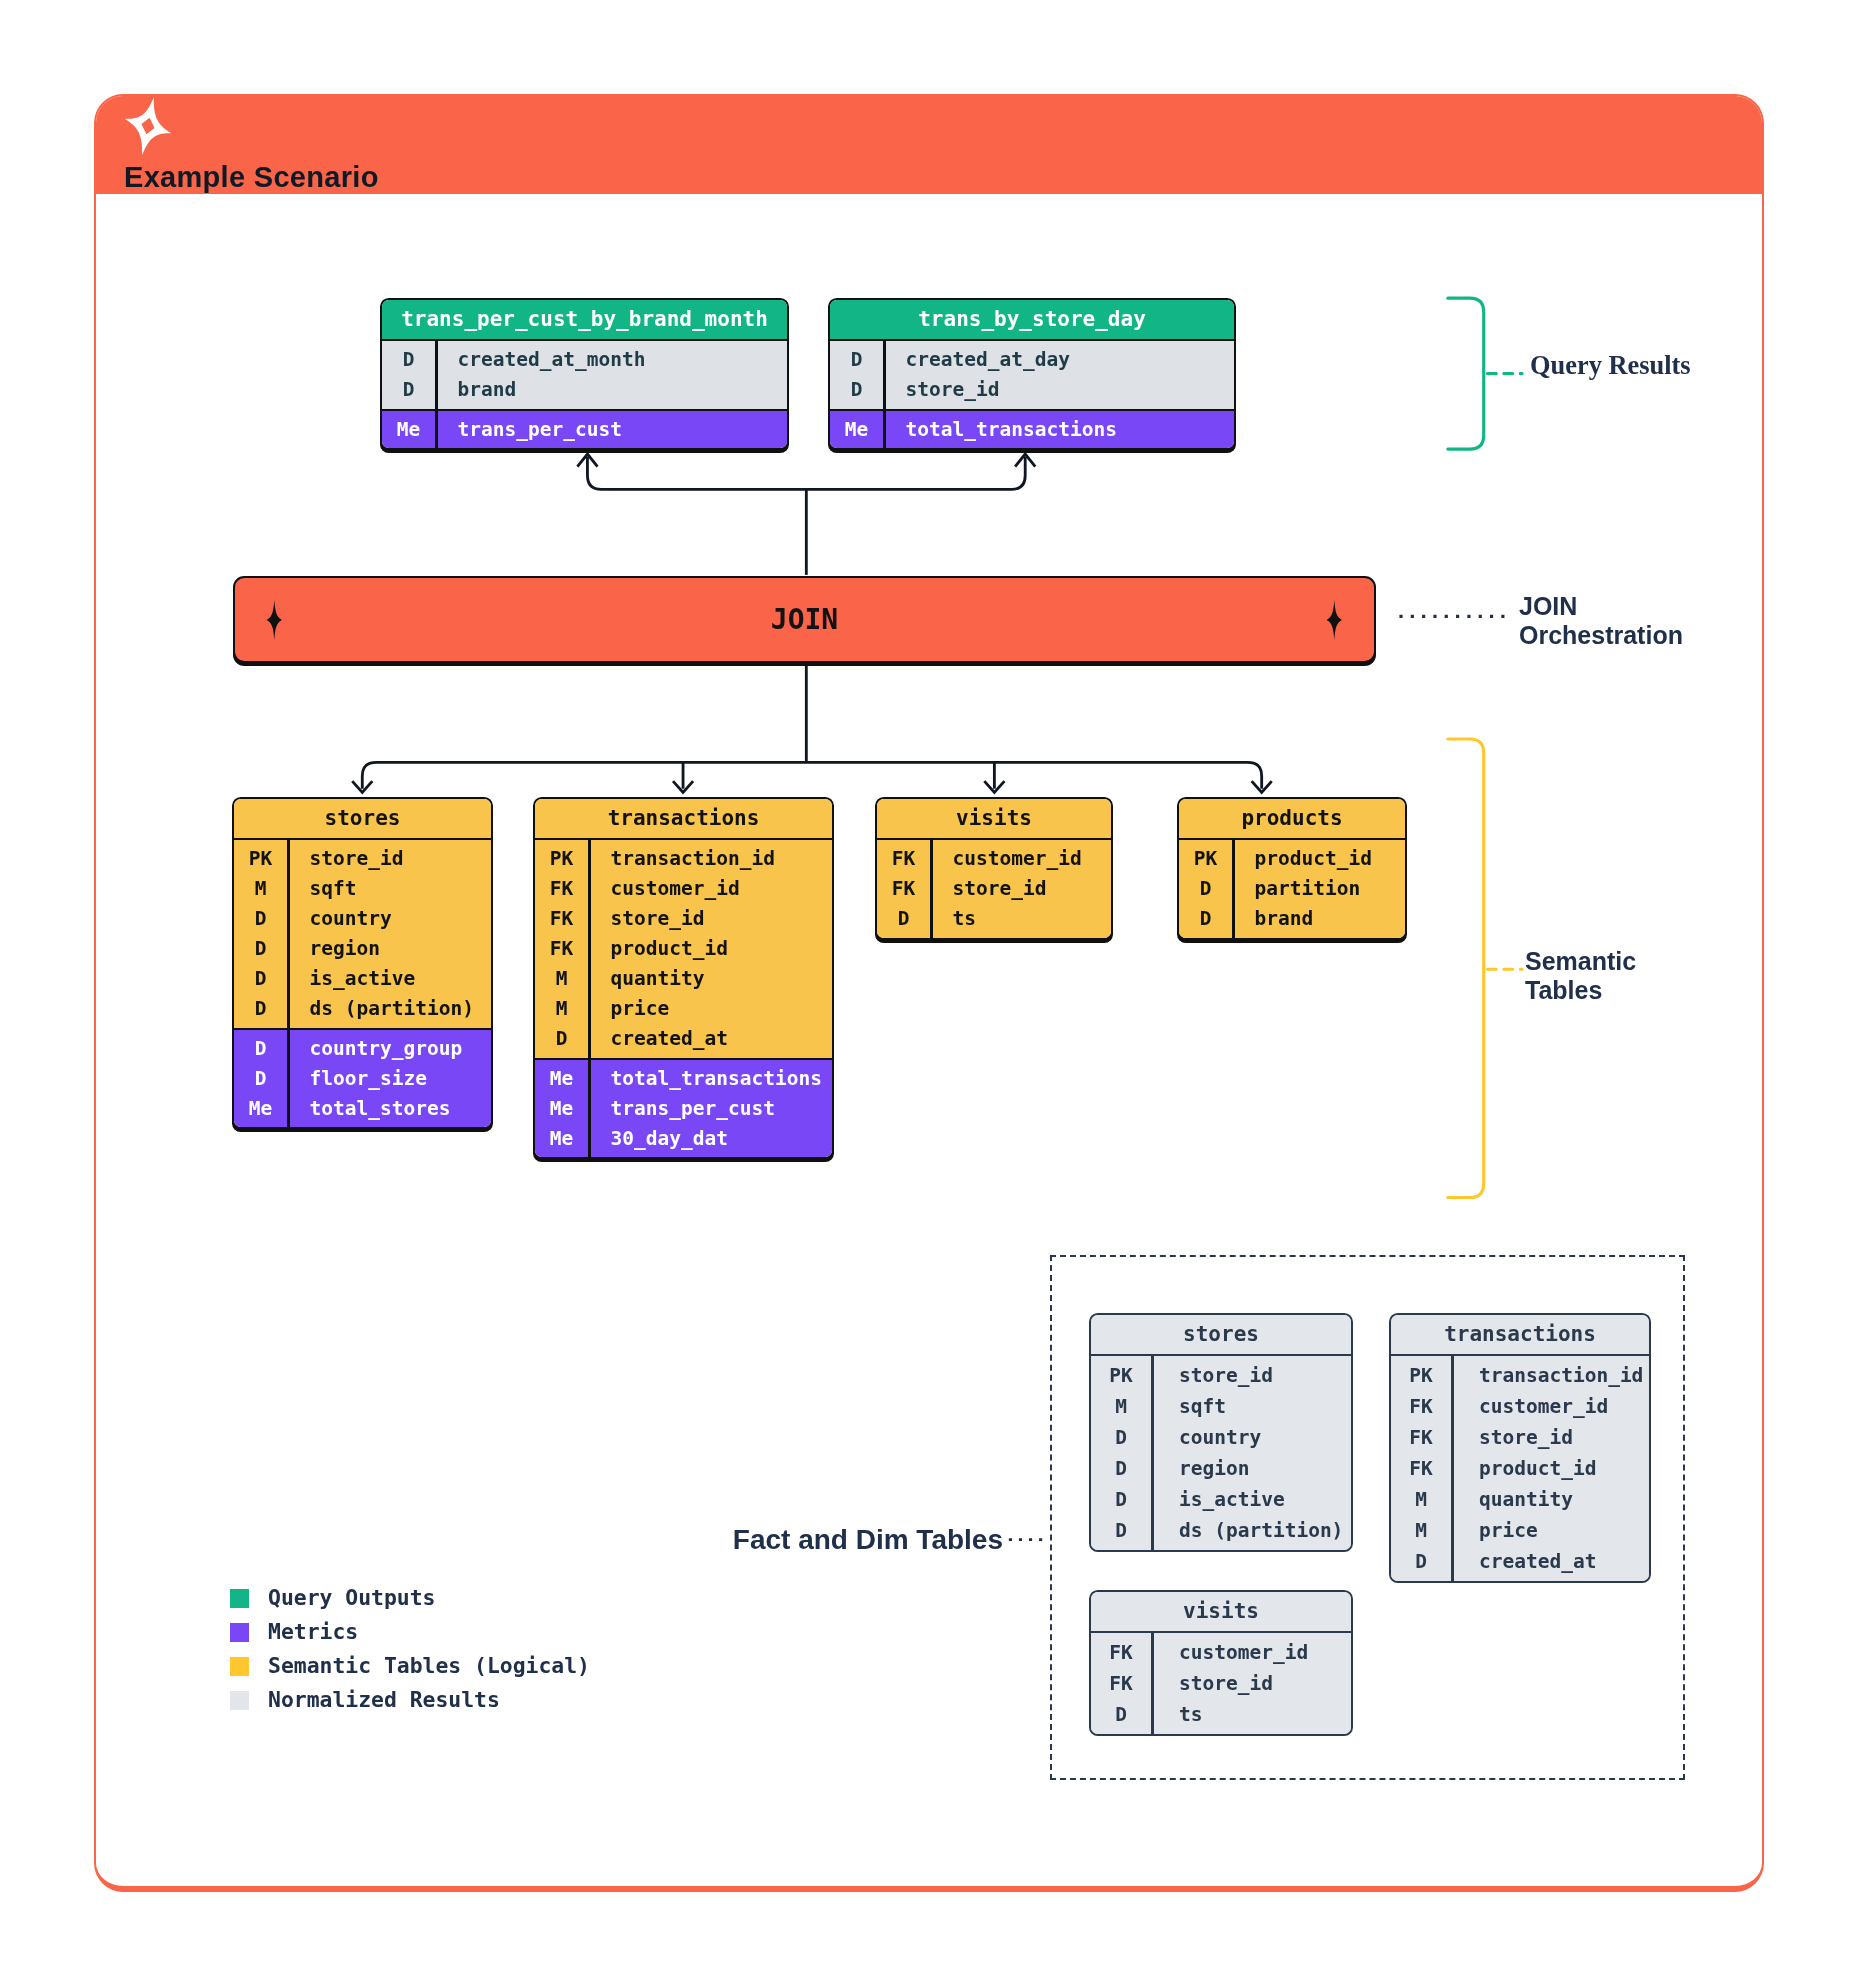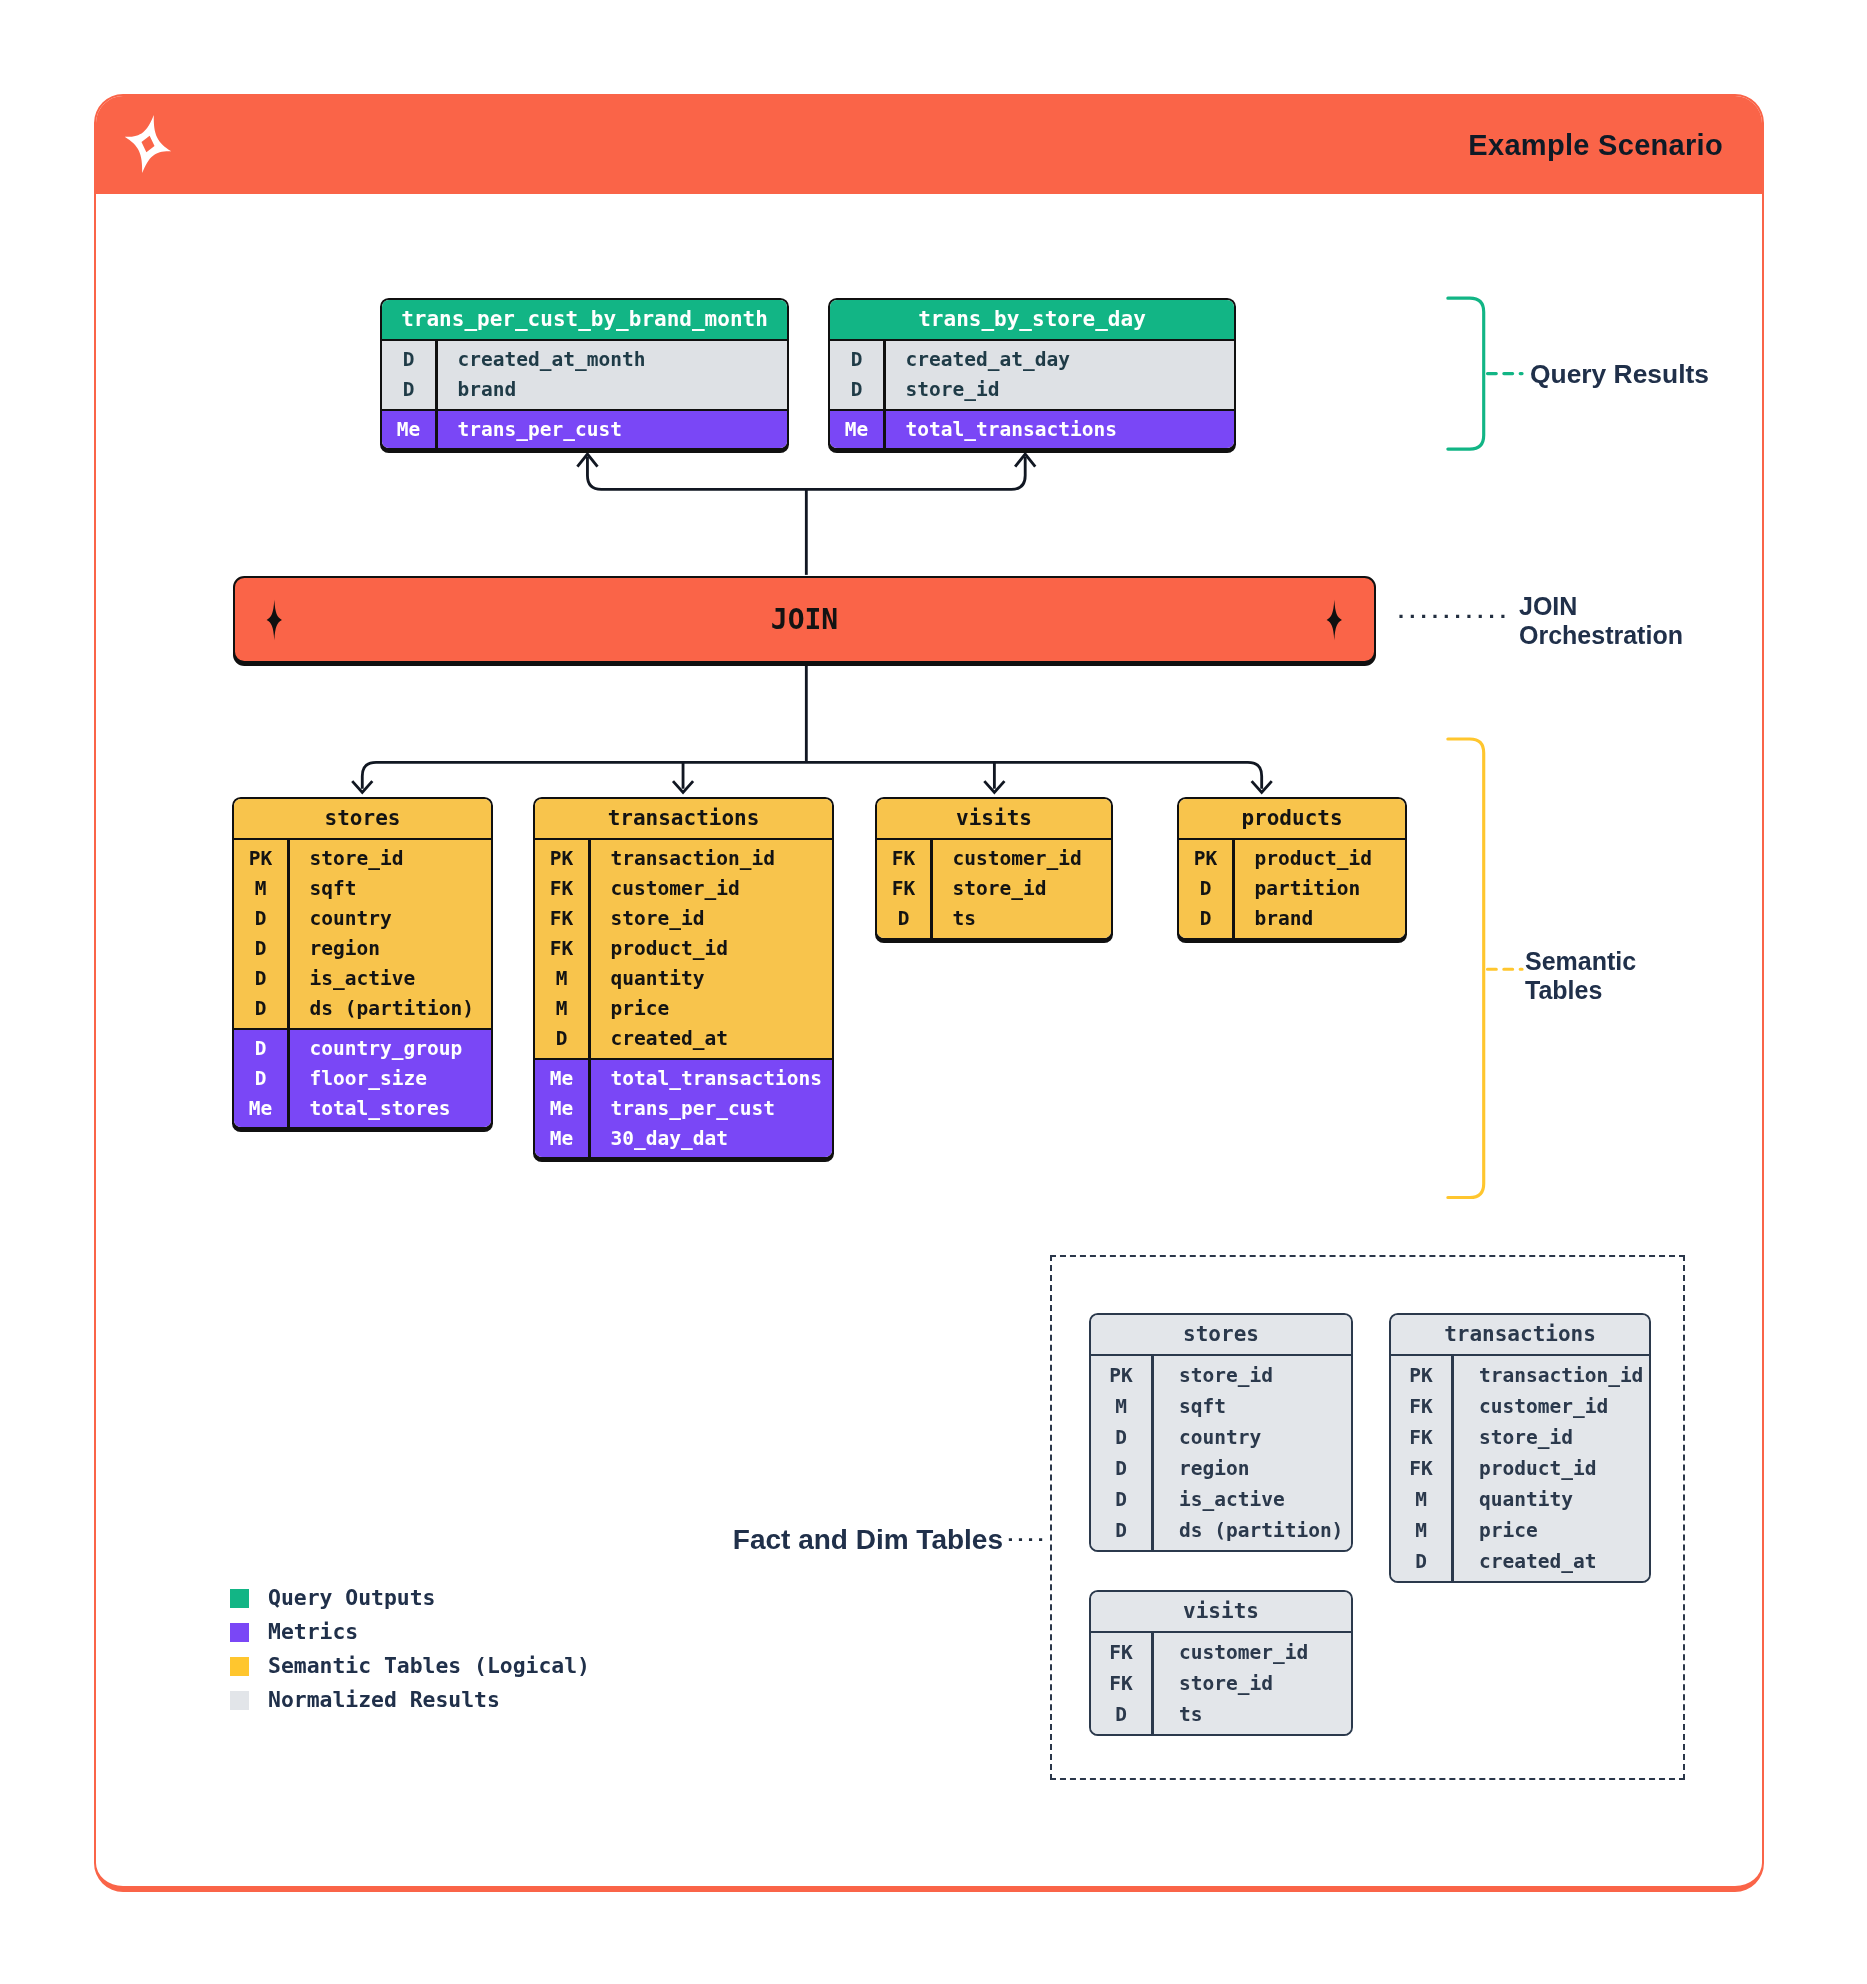--- a/index.html
+++ b/index.html
@@ -15,21 +15,21 @@
   }
   *{box-sizing:border-box;margin:0;padding:0;}
   body{width:1868px;height:1985px;background:#ffffff;font-family:"Liberation Sans",sans-serif;position:relative;}
   .page{position:absolute;inset:0;}
 
   
   .card{position:absolute;left:94px;top:94px;width:1670px;height:1798px;
         background:#fff;border:2.5px solid var(--orange);border-bottom-width:6.3px;
         border-radius:29px;overflow:hidden;}
   .card-header{position:absolute;left:0;top:0;right:0;height:98px;background:var(--orange);
-        display:flex;align-items:center;justify-content:space-between;padding:0 39px 0 28px;}
+        display:flex;align-items:flex-start;justify-content:space-between;padding:0 39px 0 28px;flex-direction:column;}
   .card-title{font-size:29px;font-weight:700;color:#0E1A26;letter-spacing:0.3px;}
 
   
   .tbl{position:absolute;border:2.5px solid var(--black);border-radius:8.8px;overflow:hidden;
        box-shadow:0 3.1px 0 var(--black);background:#fff;z-index:3;}
   .tbl .head{font:700 21px/1 "DejaVu Sans Mono",monospace;text-align:center;padding:8.8px 3.8px 9.4px;}
   .tbl .section{position:relative;border-top:2.5px solid var(--black);padding:3.8px 0;}
   .tbl .vline{position:absolute;left:53px;top:0;bottom:0;width:2.5px;background:var(--black);}
   .tbl .row{display:flex;align-items:center;height:30px;font:700 19.5px/1 "DejaVu Sans Mono",monospace;}
   .tbl .k{flex:0 0 53px;width:53px;text-align:center;}
@@ -55,21 +55,21 @@
         border:2.5px solid var(--black);border-radius:11.3px;box-shadow:0 3.1px 0 var(--black);
         display:flex;align-items:center;justify-content:center;z-index:3;
         font:700 28px/1 "DejaVu Sans Mono",monospace;color:#131313;}
   .join-diamond{position:absolute;top:50%;transform:translateY(-50%);width:22.6px;height:42px;}
   .join-diamond.left{left:28px;}
   .join-diamond.right{right:28px;}
 
   
   .note{position:absolute;color:var(--ink);font-weight:700;z-index:3;}
   .note .ln{display:block;}
-  .note-query{left:1530px;top:360px;font-size:26.4px;line-height:29px;}
+  .note-query{left:1530px;top:351px;font-size:26.4px;line-height:29px;font-family:Liberation Serif, serif;}
   .note-join{left:1519px;top:592px;font-size:25px;line-height:29px;}
   .note-semantic{left:1525px;top:947px;font-size:25px;line-height:29px;}
   .note-factdim{left:689px;top:1525px;width:314px;text-align:right;font-size:28px;line-height:30px;}
 
   
   .fact-box{position:absolute;left:1050px;top:1255px;width:635px;height:525px;
         border:2.5px dashed #2A3649;z-index:1;}
 
   
   .legend{position:absolute;left:230px;top:1581px;z-index:3;}

